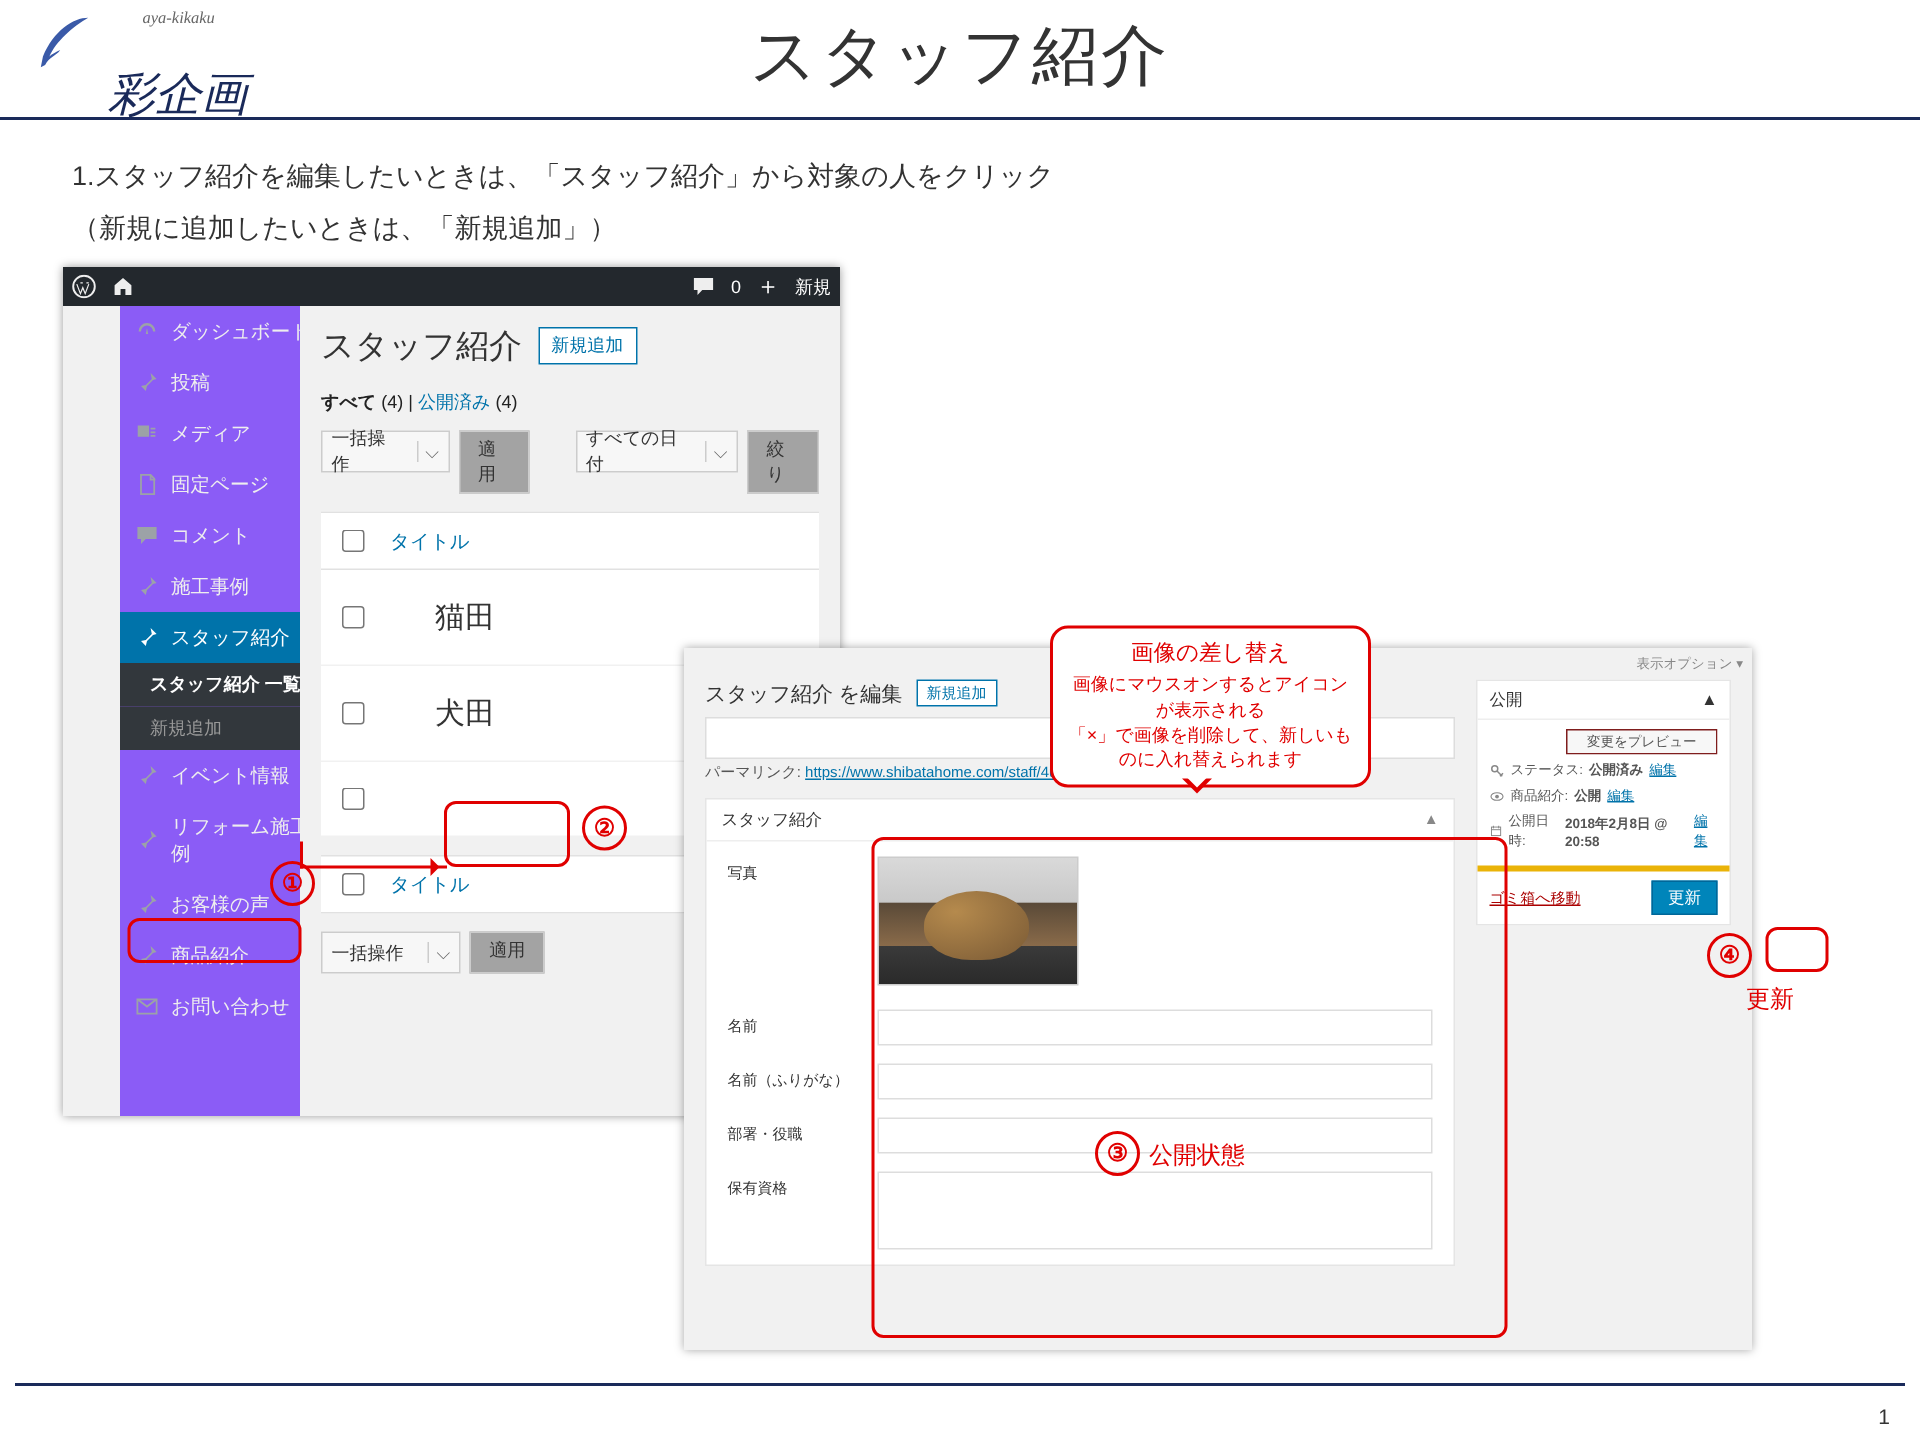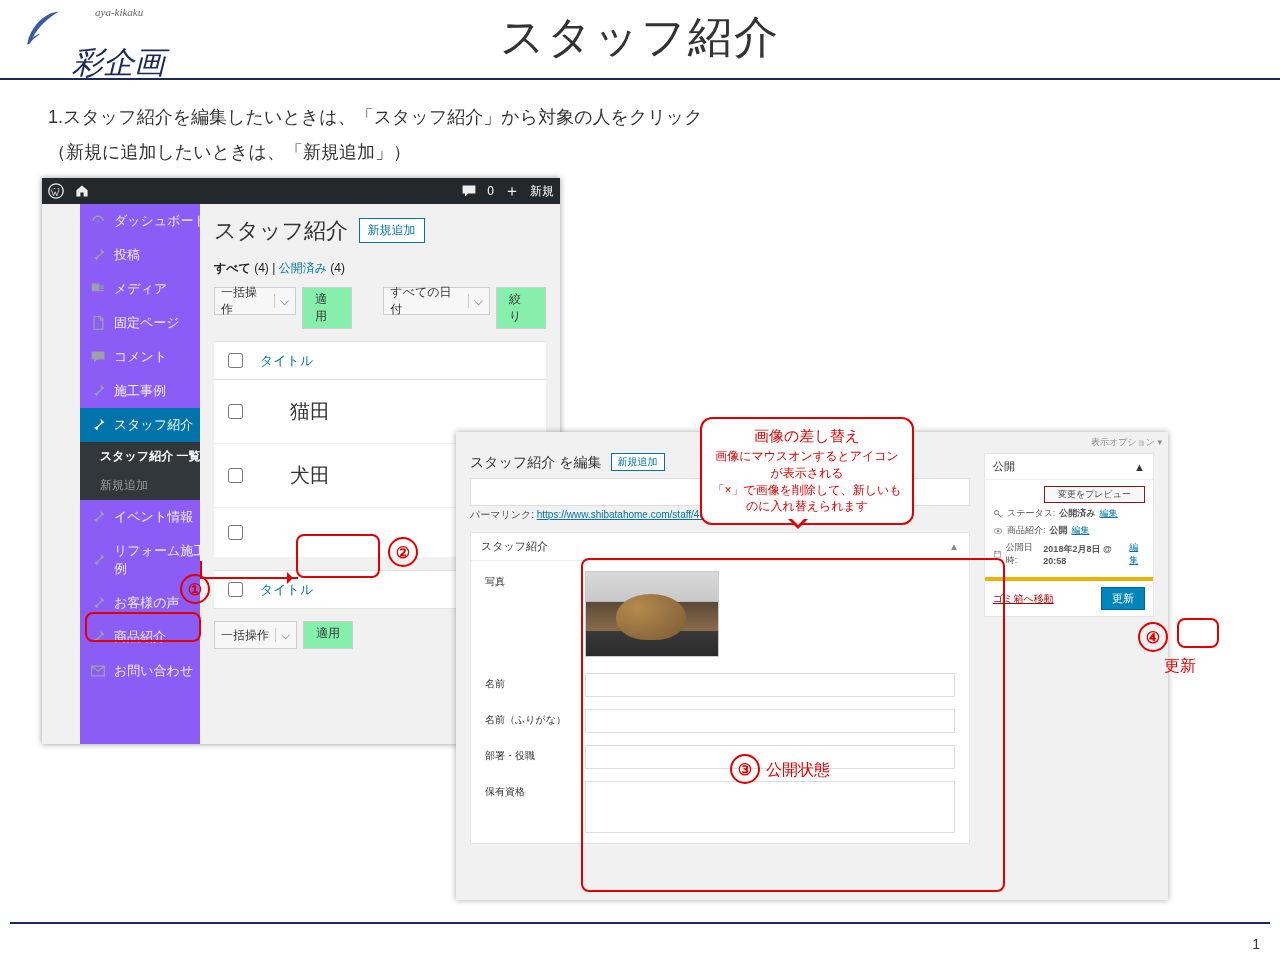--- a/index.html
+++ b/index.html
@@ -31,23 +31,23 @@
   .wp-side .sub.head { color:#fff; font-weight:bold; }
   .wp-side .icon { width:16px; height:16px; fill:#9ca2a7; flex-shrink:0; }
   .wp-side .item.sel .icon { fill:#fff; }
 
   .wp-main { position:absolute; left:158px; right:0; top:26px; bottom:0; background:#f1f1f1; padding:12px 14px; }
   .wp-main h1 { font-size:22px; font-weight:normal; display:inline-block; margin:0 6px 0 0; }
   .btn { display:inline-block; border:1px solid #0073aa; color:#0073aa; background:#fff; padding:3px 8px; font-size:12px; vertical-align:4px; }
   .filters { margin-top:14px; font-size:12px; color:#222; }
   .filters a { color:#0073aa; text-decoration:none; }
   .bulk { margin-top:10px; display:flex; gap:6px; font-size:12px; }
-  .select { border:1px solid #ccc; background:#f7f7f7; height:26px; display:flex; align-items:center; padding:0 6px; gap:6px; }
+  .select { border:1px solid #ccc; background:#f7f7f7; height:26px; display:flex; align-items:center; padding:0 6px; gap:16px; }
   .sel-arrow { border-left:1px solid #ccc; padding-left:5px; color:#666; }
-  .btn2 { border:1px solid #ccc; background:#86efac; padding:3px 12px; }
+  .btn2 { border:1px solid #ccc; background:#a3a3a3; padding:3px 12px; }
   .thead { margin-top:12px; border-top:1px solid #e1e1e1; border-bottom:1px solid #e1e1e1; background:#fff; display:flex; align-items:center; padding:8px 10px; gap:14px; font-size:13px; }
   .thead .col-title { color:#0073aa; }
   .row { background:#fff; display:flex; align-items:center; padding:18px 10px; gap:24px; border-bottom:1px solid #f1f1f1; font-size:20px; }
   .row .tt { margin-left:20px; }
   input.cb { width:15px; height:15px; }
 
   
   .hl { position:absolute; border:2px solid #e00000; border-radius:8px; pointer-events:none; z-index:5; }
   .circ { position:absolute; width:26px; height:26px; border:2px solid #e00000; border-radius:50%; color:#e00000; font-weight:bold; display:flex; align-items:center; justify-content:center; font-size:16px; background:transparent; z-index:6; }
   .redtext { position:absolute; color:#e00000; font-size:16px; z-index:6; }

